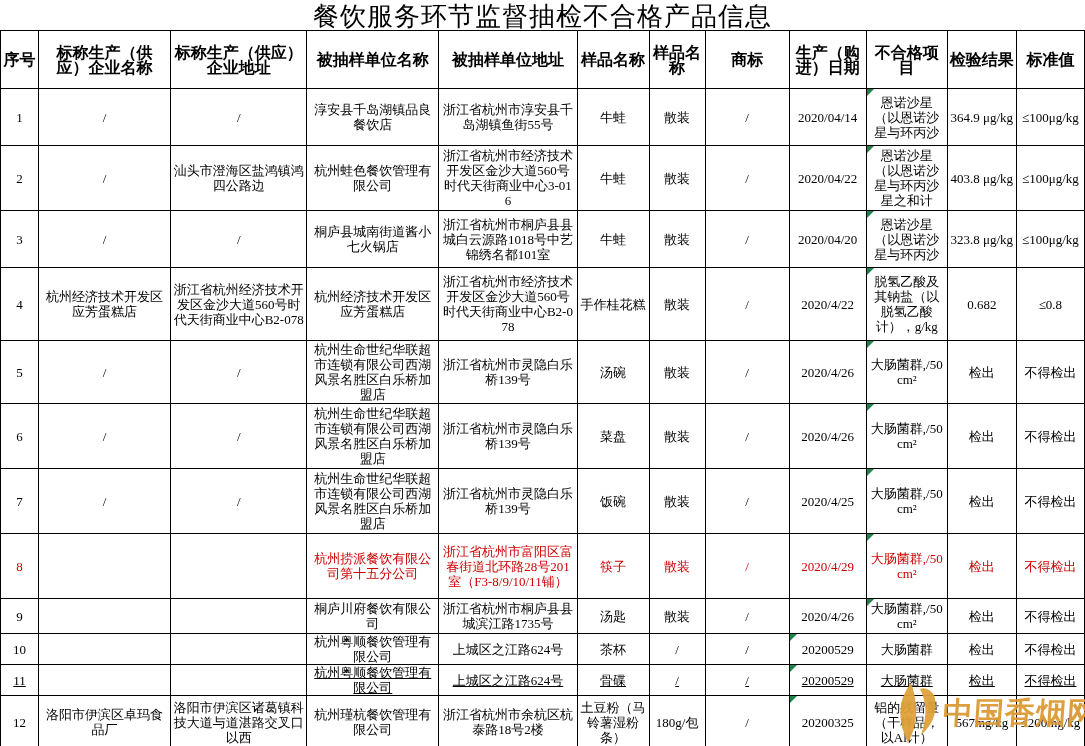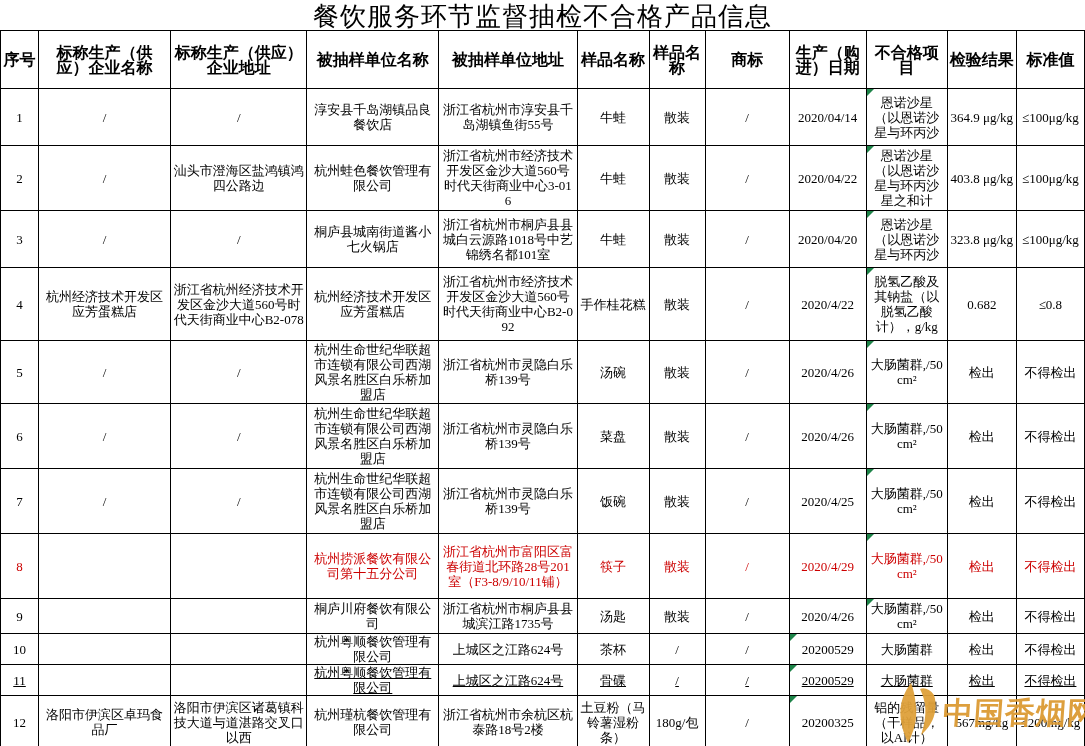--- a/index.html
+++ b/index.html
@@ -120,21 +120,21 @@
           <td><span>2020/04/20</span></td>
           <td><span class="corner-marker"></span><span>恩诺沙星（以恩诺沙星与环丙沙</span></td>
           <td><span>323.8 μg/kg</span></td>
           <td><span>≤100μg/kg</span></td>
         </tr>
         <tr style="height: 73px;">
           <td><span>4</span></td>
           <td><span>杭州经济技术开发区应芳蛋糕店</span></td>
           <td><span>浙江省杭州经济技术开发区金沙大道560号时代天街商业中心B2-078</span></td>
           <td><span>杭州经济技术开发区应芳蛋糕店</span></td>
-          <td><span>浙江省杭州市经济技术开发区金沙大道560号时代天街商业中心B2-092</span></td>
+          <td><span>浙江省杭州市经济技术开发区金沙大道560号时代天街商业中心B2-078</span></td>
           <td><span>手作桂花糕</span></td>
           <td><span>散装</span></td>
           <td><span>/</span></td>
           <td><span>2020/4/22</span></td>
           <td><span class="corner-marker"></span><span>脱氢乙酸及其钠盐（以脱氢乙酸计），g/kg</span></td>
           <td><span>0.682</span></td>
           <td><span>≤0.8</span></td>
         </tr>
         <tr style="height: 63px;">
           <td><span>5</span></td>

